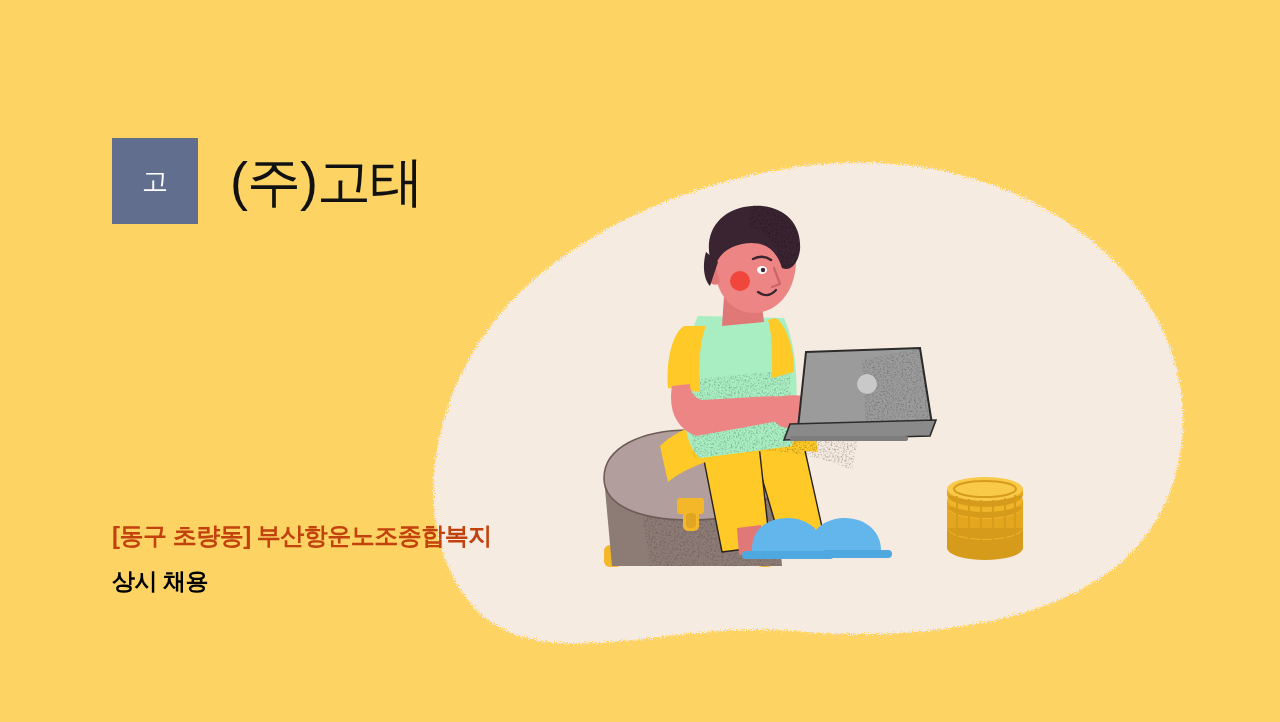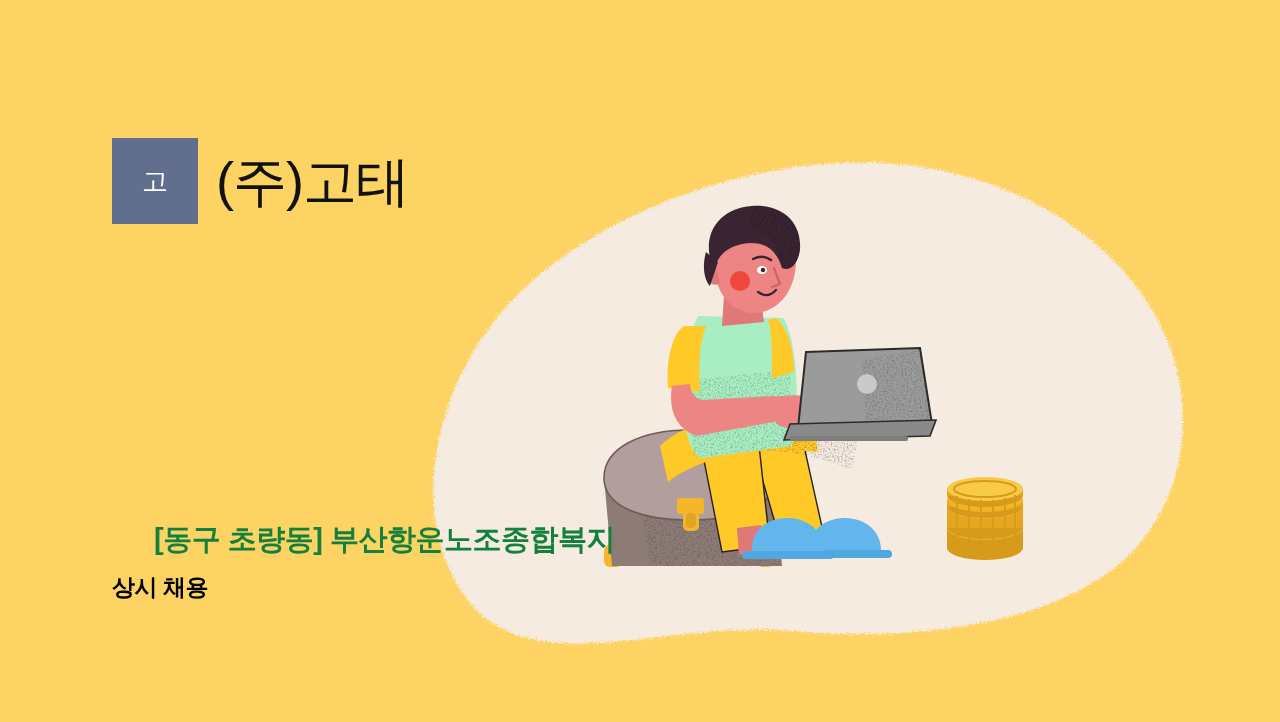--- a/index.html
+++ b/index.html
@@ -46,43 +46,42 @@
     flex:0 0 auto;
   }
   .logo-badge-text {
     color:#FFFFFF;
     font-size:26px;
     font-weight:400;
     line-height:1;
     letter-spacing:0;
   }
   .company-name {
-    margin-left:18px;
+    margin-left:32px;
     font-size:54px;
     font-weight:400;
     color:#111111;
     line-height:1;
     white-space:nowrap;
     letter-spacing:-1px;
   }
 
   
   .footer {
     position:absolute;
     left:112px; top:521px;
     z-index:20;
   }
   .job-title {
-    font-size:29px;
+    font-size:24px;
     font-weight:bold;
-    color:#15803d;
+    color:#c2410c;
     line-height:1.25;
     white-space:nowrap;
     letter-spacing:-0.5px;
-    margin-left:42px;
   }
   .job-subtitle {
     margin-top:17px;
     font-size:23px;
     font-weight:bold;
     color:#000000;
     line-height:1.2;
     white-space:nowrap;
     letter-spacing:-0.5px;
   }

